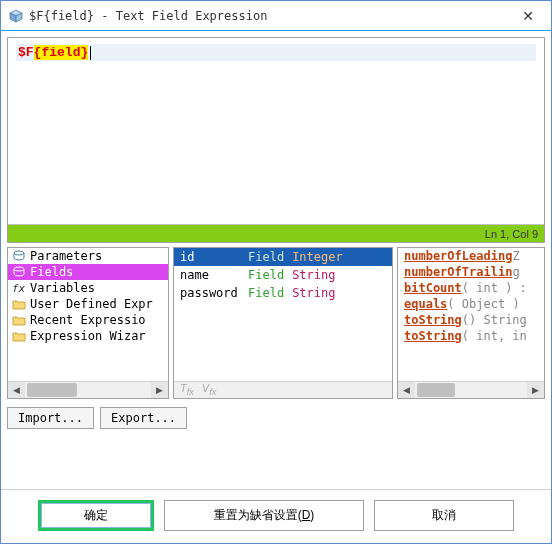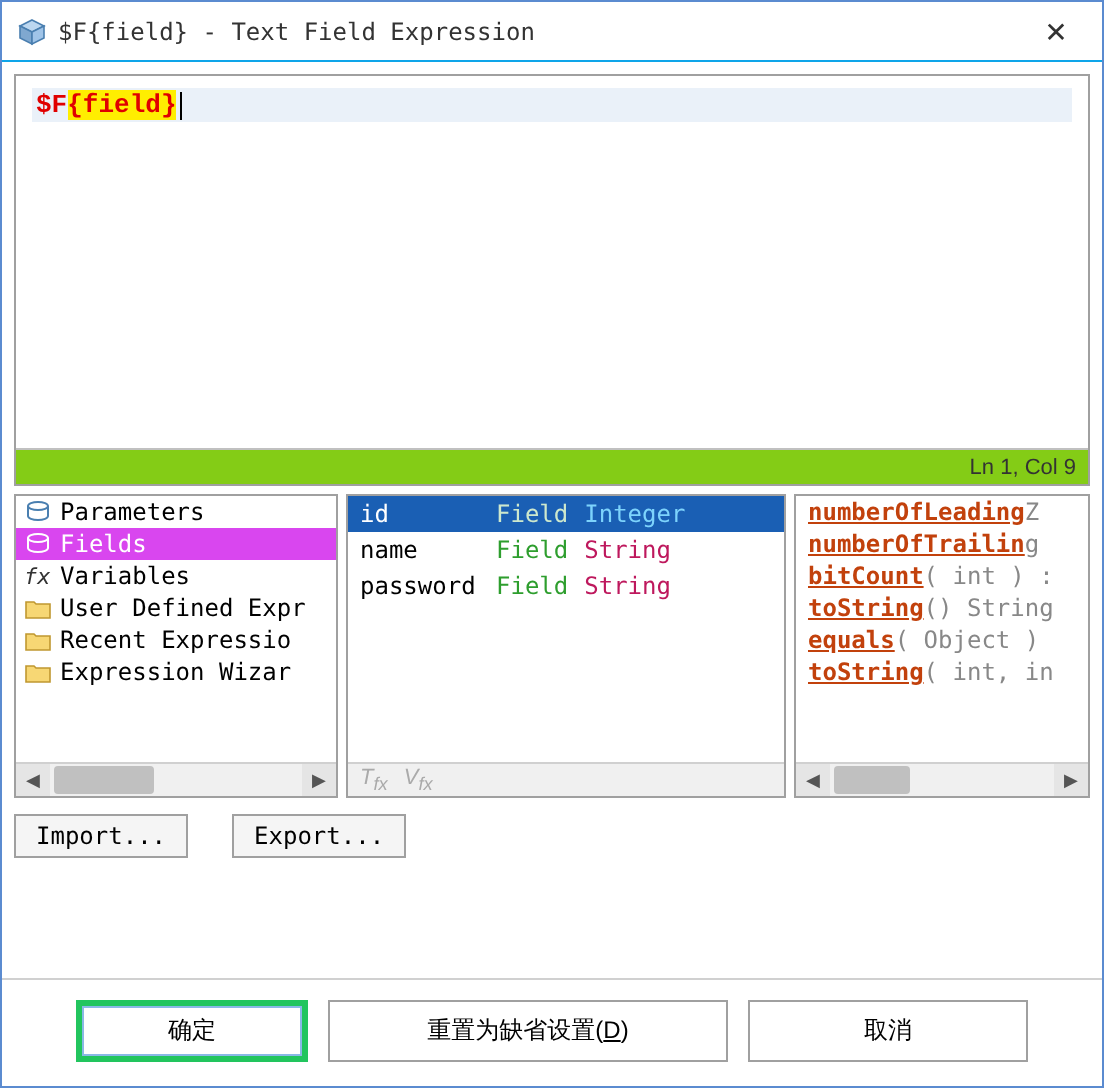--- a/index.html
+++ b/index.html
@@ -26,31 +26,31 @@
 .tree-item { display: flex; align-items: center; padding: 1px 4px; gap: 4px; white-space: nowrap; cursor: pointer; }
 .tree-item.selected { background: #d946ef; color: #fff; }
 .tree-icon { width: 14px; height: 12px; flex-shrink: 0; }
 .field-row { display: flex; align-items: flex-end; gap: 8px; padding: 2px 6px; white-space: nowrap; cursor: pointer; }
 .field-row.selected { background: #1a5fb4; color: #fff; }
 .field-row .fname { color: #000; min-width: 60px; }
 .field-row.selected .fname { color: #fff; }
 .field-row .fkind { color: #2e9e2e; }
 .field-row.selected .fkind { color: #cde8cd; }
 .field-row .ftype { color: #be185d; }
-.field-row.selected .ftype { color: #7dd3fc; }
+.field-row.selected .ftype { color: #fdba74; }
 .meth-row { padding: 1px 6px; white-space: nowrap; font-family: Consolas, monospace; font-size: 12px; }
 .meth-row .b { font-weight: bold; color: #c2410c; text-decoration: underline; }
 .meth-row .g { color: #888; }
 .hscroll { height: 17px; background: #f0f0f0; border-top: 1px solid #d0d0d0; display: flex; align-items: center; position: relative; }
 .hscroll .arrow { width: 17px; height: 16px; background: #e5e5e5; display: flex; align-items: center; justify-content: center; font-size: 9px; color: #555; cursor: pointer; }
 .hscroll .track { flex: 1; height: 16px; position: relative; }
 .hscroll .thumb { position: absolute; height: 14px; top: 1px; background: #c0c0c0; border-radius: 2px; }
 .middle-toolbar { height: 17px; background: #f0f0f0; border-top: 1px solid #d0d0d0; display: flex; align-items: center; padding: 0 6px; gap: 8px; }
 .middle-toolbar .tb-icon { font-size: 11px; color: #aaa; font-style: italic; }
-.btnrow { display: flex; gap: 22px; margin-top: 8px; }
+.btnrow { display: flex; gap: 6px; margin-top: 8px; }
 .btn { border: 1px solid #a0a0a0; background: #f5f5f5; padding: 3px 10px; font-size: 12px; cursor: pointer; font-family: Consolas, monospace; }
 .bottom { border-top: 1px solid #d0d0d0; padding: 10px 10px 12px 10px; display: flex; gap: 10px; justify-content: center; }
 .btn2 { border: 1px solid #a0a0a0; background: #fff; padding: 4px 0; font-size: 12px; cursor: pointer; text-align: center; }
 .btn2.ok { width: 116px; border: 3px solid #22c55e; box-shadow: 0 0 0 1px #8ab8e6 inset; }
 .btn2.reset { width: 200px; }
 .btn2.cancel { width: 140px; }
 .u { text-decoration: underline; }
 </style>
 </head>
 <body>
@@ -153,22 +153,22 @@
           <span class="tb-icon">T<sub>fx</sub></span>
           <span class="tb-icon">V<sub>fx</sub></span>
         </div>
       </div>
 
       <div class="pane right">
         <div class="methlist" id="methlist">
             <div class="meth-row"><span class="b">numberOfLeading</span><span class="g">Z</span></div>
             <div class="meth-row"><span class="b">numberOfTrailin</span><span class="g">g</span></div>
             <div class="meth-row"><span class="b">bitCount</span><span class="g">( int ) :</span></div>
+            <div class="meth-row"><span class="b">equals</span><span class="g">( Object )</span></div>
             <div class="meth-row"><span class="b">toString</span><span class="g">() String</span></div>
-            <div class="meth-row"><span class="b">equals</span><span class="g">( Object )</span></div>
             <div class="meth-row"><span class="b">toString</span><span class="g">( int, in</span></div>
           </div>
         <div class="hscroll">
           <div class="arrow">◀</div>
           <div class="track">
               <div class="thumb" style="left:2px;width:38px"></div>
             </div>
           <div class="arrow">▶</div>
         </div>
       </div>

